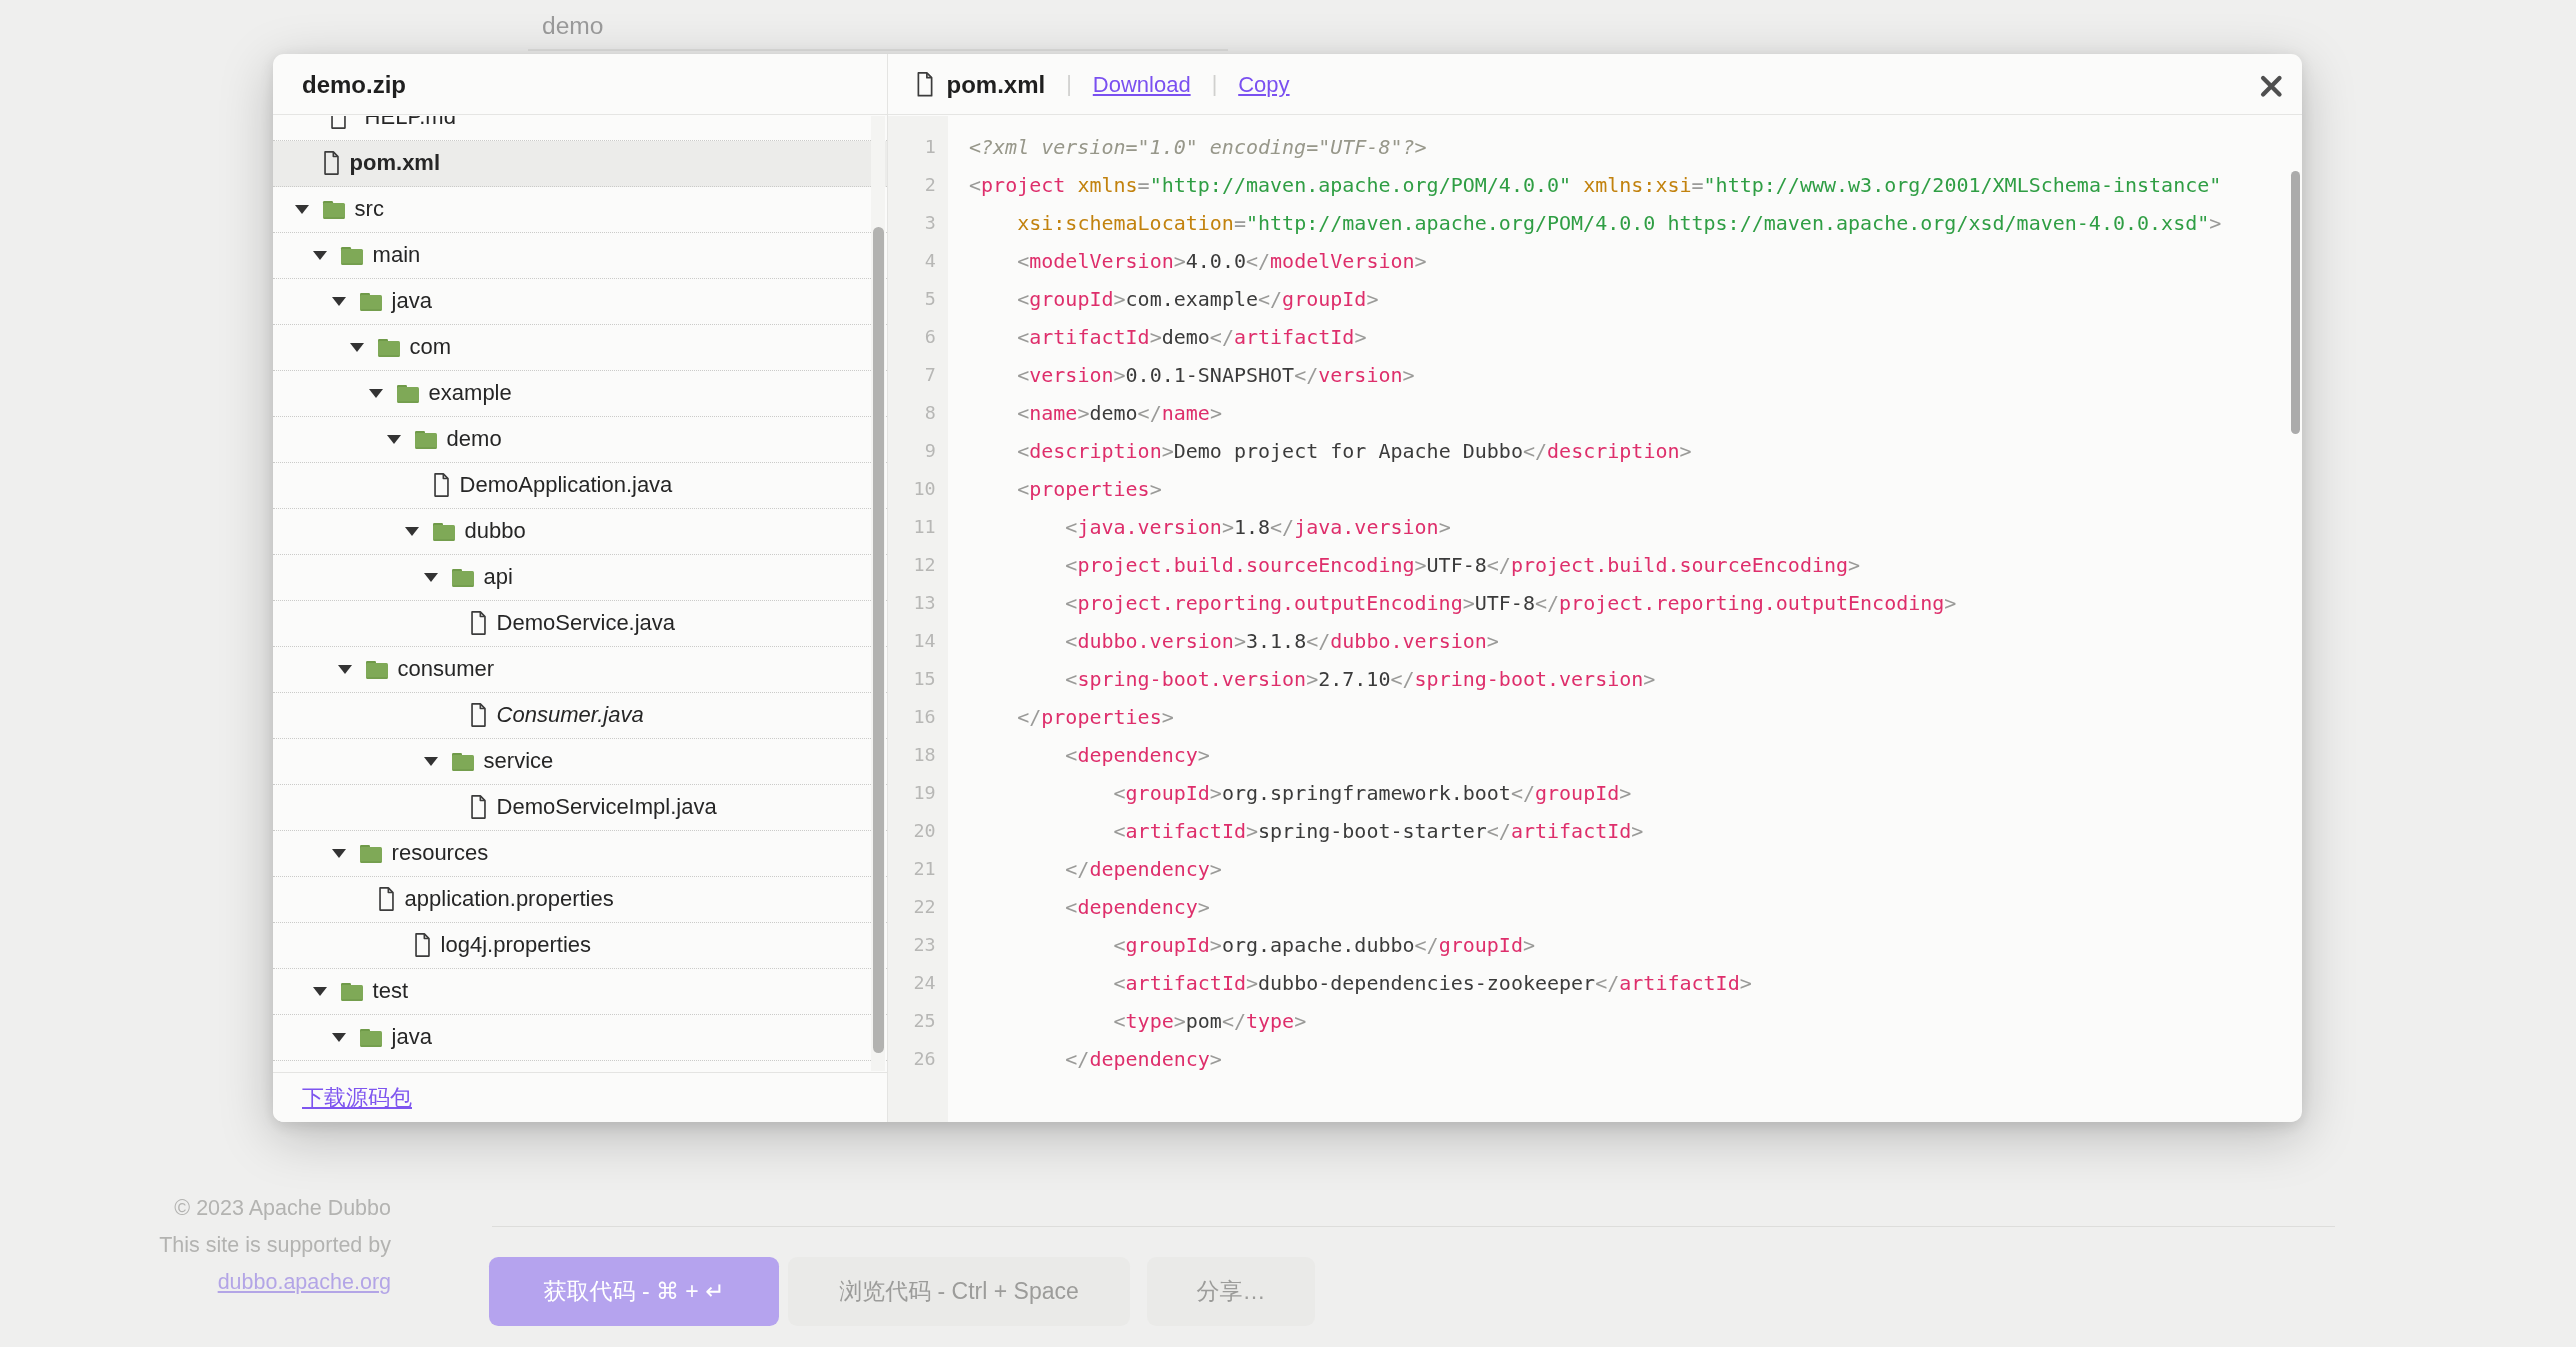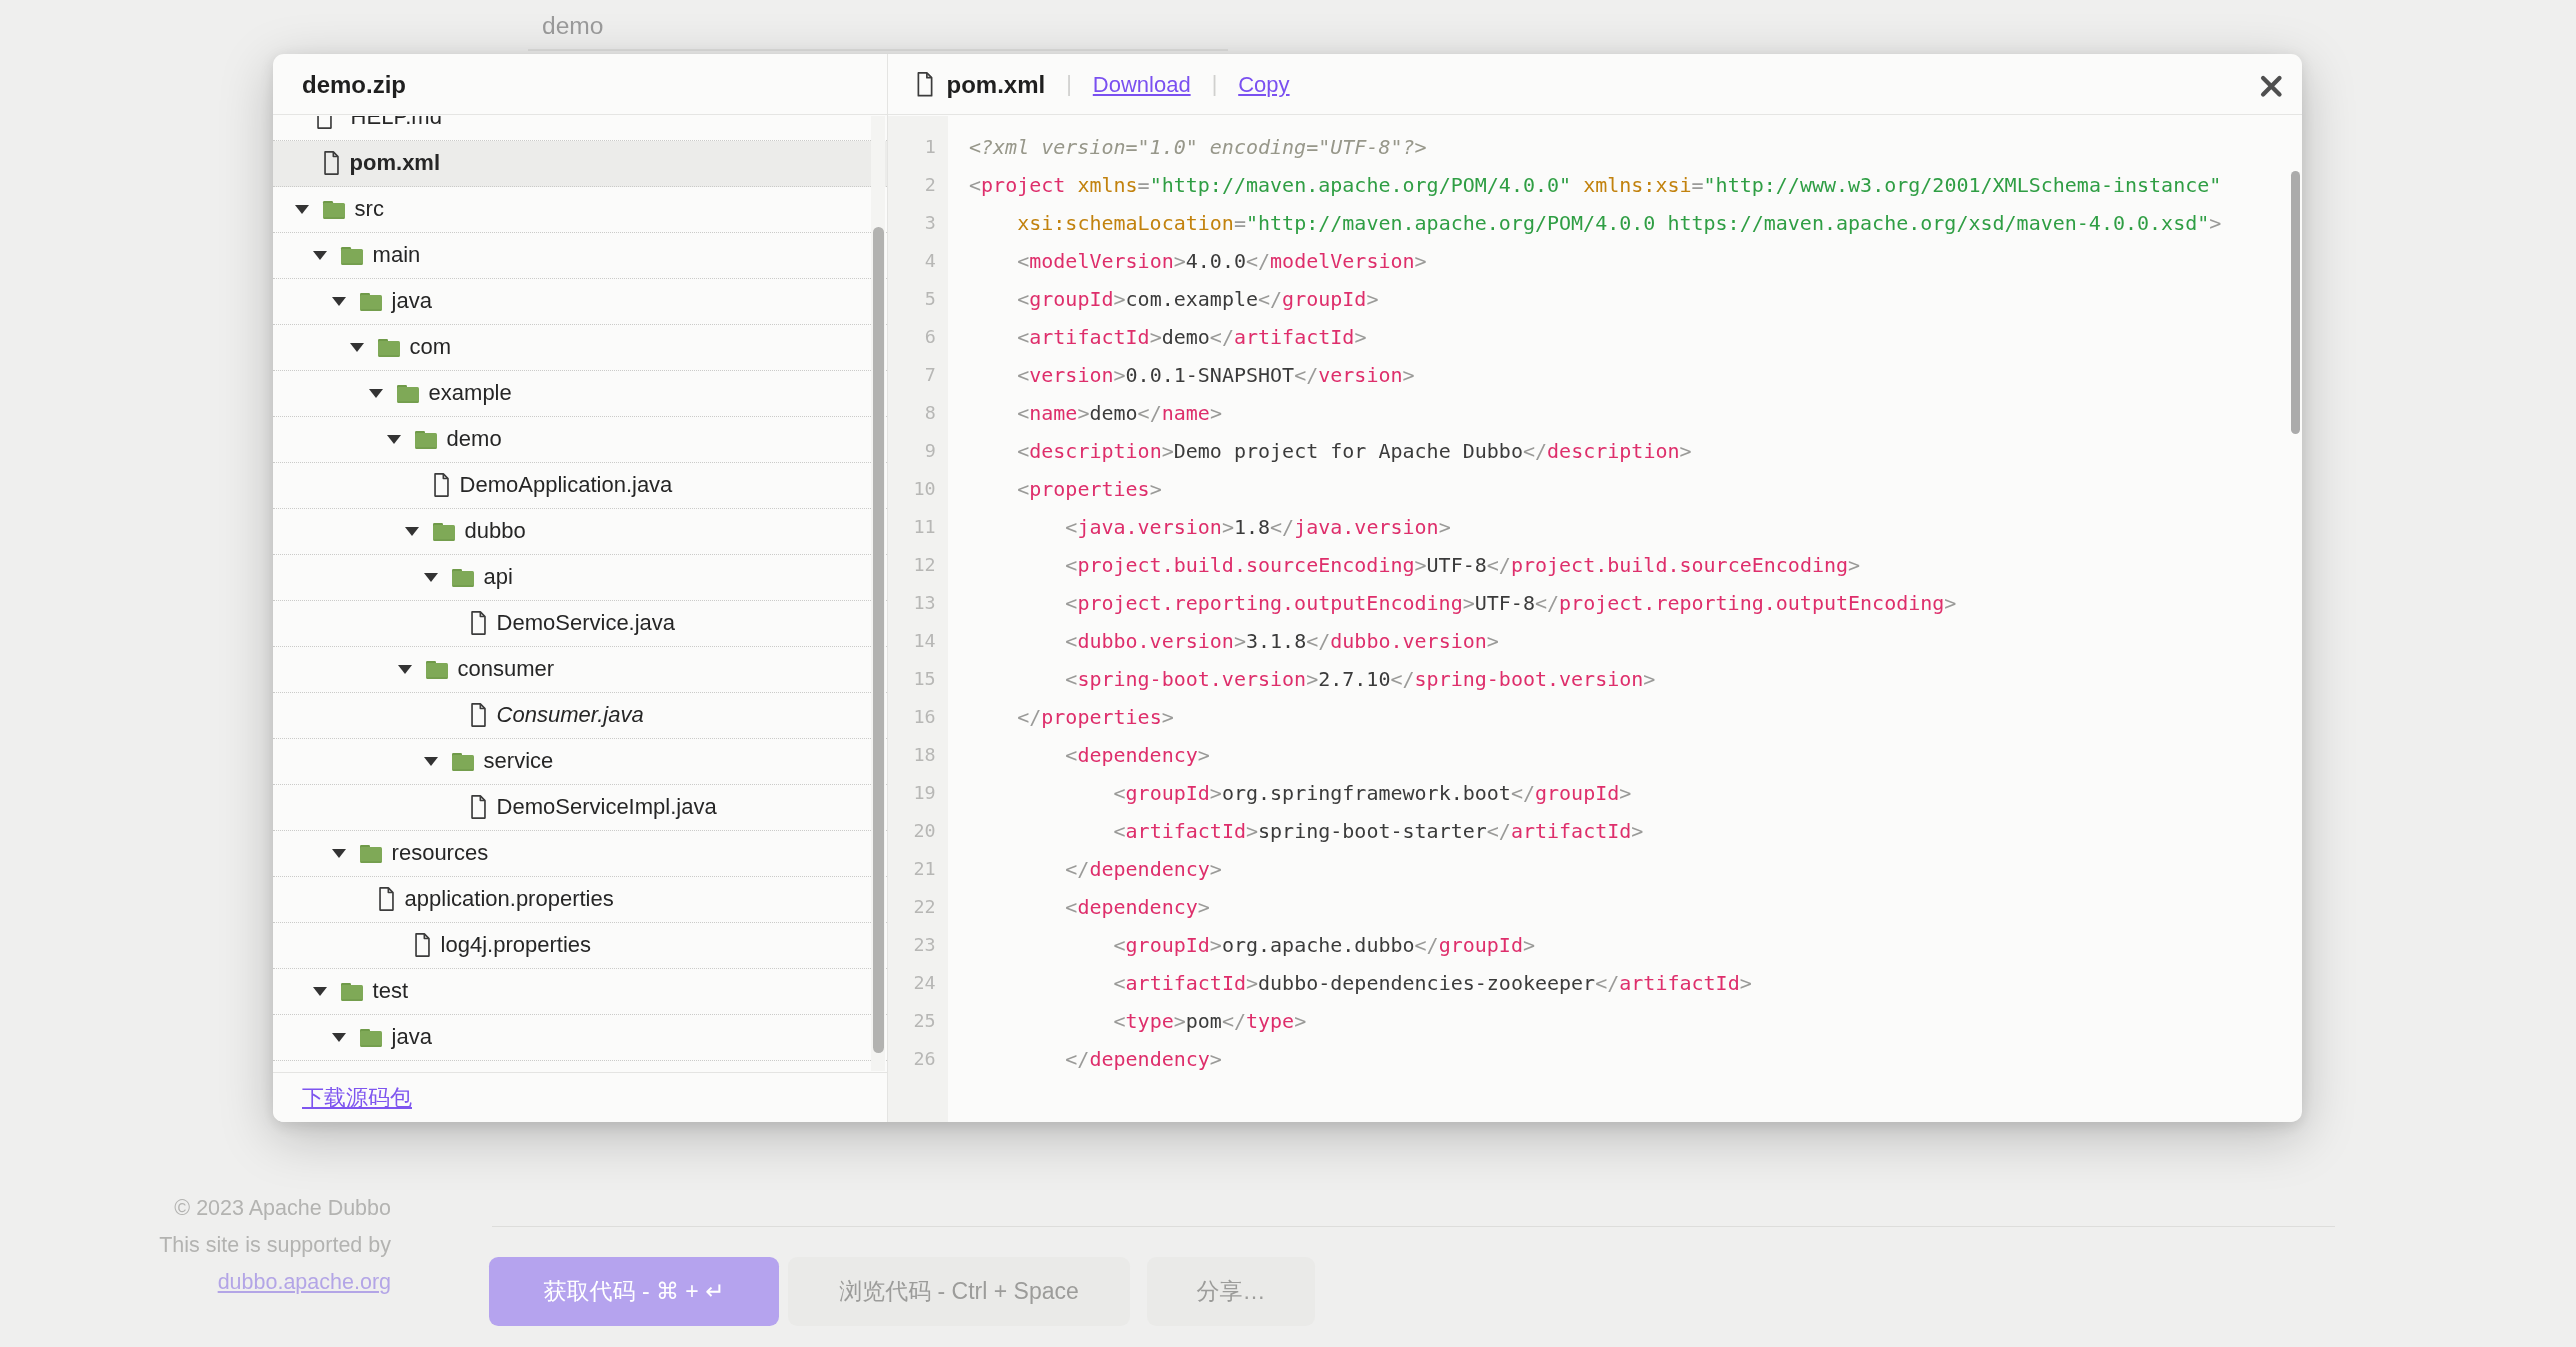--- a/index.html
+++ b/index.html
@@ -111,21 +111,21 @@
   <div class="close-btn">
     <svg width="24.6" height="24.6" viewBox="0 0 24 24">
         <path d="M4 4 L20 20 M20 4 L4 20" stroke="#4f4f4f" stroke-width="4.2" stroke-linecap="round"></path>
       </svg>
   </div>
 
   <div class="panel-divider"></div>
 
   <div class="tree-viewport">
     <div class="tree-scroll">
-        <div class="tree-row" style="padding-left: 2px; gap: 8px;">
+        <div class="tree-row" style="padding-left: 16px; gap: 8px;">
           <span class="arrow-box hidden"></span>
           <span class="tree-icon">
             <svg width="19" height="24" viewBox="0 0 20 26">
               <path d="M3 1 h9 l5 5 v19 h-14 z" fill="none" stroke="#3c3c3c" stroke-width="1.8" stroke-linejoin="round"></path>
               <path d="M12 1 v5 h5" fill="none" stroke="#3c3c3c" stroke-width="1.8" stroke-linejoin="round"></path>
             </svg>
           </span>
           <span class="tree-label">HELP.md</span>
         </div>
         <div class="tree-row selected" style="padding-left: 17px;">
@@ -255,21 +255,21 @@
         <div class="tree-row" style="padding-left: 164px;">
           <span class="arrow-box hidden"></span>
           <span class="tree-icon">
             <svg width="19" height="24" viewBox="0 0 20 26">
               <path d="M3 1 h9 l5 5 v19 h-14 z" fill="none" stroke="#3c3c3c" stroke-width="1.8" stroke-linejoin="round"></path>
               <path d="M12 1 v5 h5" fill="none" stroke="#3c3c3c" stroke-width="1.8" stroke-linejoin="round"></path>
             </svg>
           </span>
           <span class="tree-label">DemoService.java</span>
         </div>
-        <div class="tree-row" style="padding-left: 120px;">
+        <div class="tree-row" style="padding-left: 60px;">
           <span class="arrow-box">
             <span class="tri"></span>
           </span>
           <span class="tree-icon">
             <svg width="24" height="21" viewBox="0 0 24 21">
               <rect x="1" y="2" width="10" height="6" rx="1.2" fill="#6f9a48"></rect>
               <rect x="1" y="4" width="22" height="16" rx="1.5" fill="#7fa957"></rect>
               <rect x="2" y="18.2" width="20" height="1.8" fill="#6f9a48" opacity="0.7"></rect>
             </svg>
           </span>

